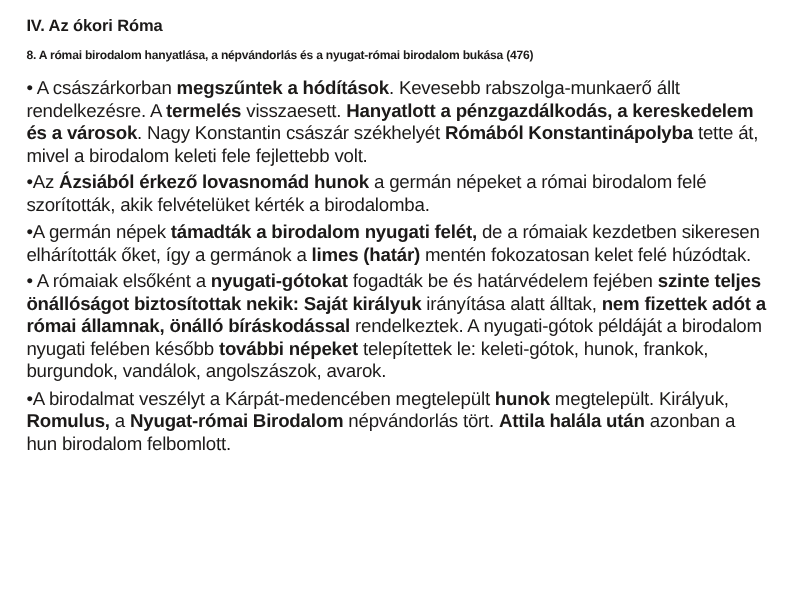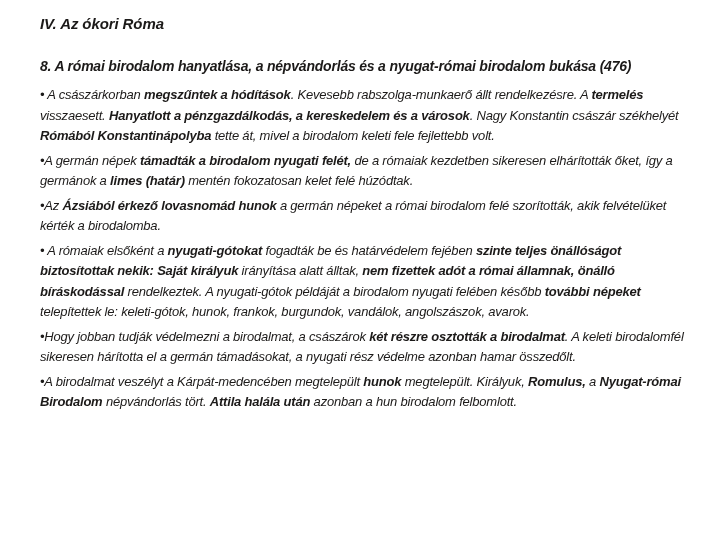--- a/index.html
+++ b/index.html
@@ -8,57 +8,55 @@
     height: 540px;
     background: #ffffff;
     font-family: "Liberation Sans", sans-serif;
     color: #1c1a19;
     overflow: hidden;
   }
   .page {
     box-sizing: border-box;
     width: 720px;
     height: 540px;
-    padding: 14px 22px 0 40px;
-    font-style: italic;
+    padding: 14px 22px 0 24px;
   }
   .doc-title {
     font-size: 15px;
     font-weight: bold;
     line-height: 20px;
     letter-spacing: -0.1px;
   }
   .doc-heading {
-    font-size: 14px;
+    font-size: 11px;
     font-weight: bold;
     line-height: 20px;
-    margin-top: 22px;
+    margin-top: 7px;
     letter-spacing: -0.2px;
     max-width: 674px;
   }
   .paragraph-list { margin-top: 0; }
   .para {
-    font-size: 13px;
+    font-size: 17px;
     line-height: 20.5px;
     letter-spacing: -0.2px;
     margin-top: 4px;
     max-width: 674px;
   }
   .para:first-child { margin-top: 9px; }
   .para b { font-weight: bold; }
 </style>
 </head>
 <body style="background: rgb(255, 255, 255); color: rgb(28, 26, 25);">
 
 <div class="page">
   <div class="doc-title">IV. Az ókori Róma</div>
 
   <div class="doc-heading">8. A római birodalom hanyatlása, a népvándorlás és a nyugat-római birodalom bukása (476)</div>
 
   <div class="paragraph-list">
       <div class="para"><span>• A császárkorban </span><b>megszűntek a hódítások</b><span>. Kevesebb rabszolga-munkaerő állt rendelkezésre. A </span><b>termelés</b><span> visszaesett. </span><b>Hanyatlott a pénzgazdálkodás, a kereskedelem és a városok</b><span>. Nagy Konstantin császár székhelyét </span><b>Rómából Konstantinápolyba</b><span> tette át, mivel a birodalom keleti fele fejlettebb volt.</span></div>
+      <div class="para"><span>•Az </span><b>Ázsiából érkező lovasnomád hunok</b><span> a germán népeket a római birodalom felé szorították, akik felvételüket kérték a birodalomba.</span></div>
       <div class="para"><span>•A germán népek </span><b>támadták a birodalom nyugati felét,</b><span> de a rómaiak kezdetben sikeresen elhárították őket, így a germánok a </span><b>limes (határ)</b><span> mentén fokozatosan kelet felé húzódtak.</span></div>
-      <div class="para"><span>•Az </span><b>Ázsiából érkező lovasnomád hunok</b><span> a germán népeket a római birodalom felé szorították, akik felvételüket kérték a birodalomba.</span></div>
       <div class="para"><span>• A rómaiak elsőként a </span><b>nyugati-gótokat</b><span> fogadták be és határvédelem fejében </span><b>szinte teljes önállóságot biztosítottak nekik: Saját királyuk</b><span> irányítása alatt álltak, </span><b>nem fizettek adót a római államnak, önálló bíráskodással</b><span> rendelkeztek. A nyugati-gótok példáját a birodalom nyugati felében később </span><b>további népeket</b><span> telepítettek le: keleti-gótok, hunok, frankok, burgundok, vandálok, angolszászok, avarok.</span></div>
-      <div class="para"><span>•Hogy jobban tudják védelmezni a birodalmat, a császárok </span><b>két részre osztották a birodalmat</b><span>. A keleti birodalomfél sikeresen hárította el a germán támadásokat, a nyugati rész védelme azonban hamar összedőlt.</span></div>
       <div class="para"><span>•A birodalmat veszélyt a Kárpát-medencében megtelepült </span><b>hunok</b><span> megtelepült. Királyuk, </span><b>Romulus,</b><span> a </span><b>Nyugat-római Birodalom</b><span> népvándorlás tört. </span><b>Attila halála után</b><span> azonban a hun birodalom felbomlott.</span></div>
     </div>
 </div>
 
 </body></html>

